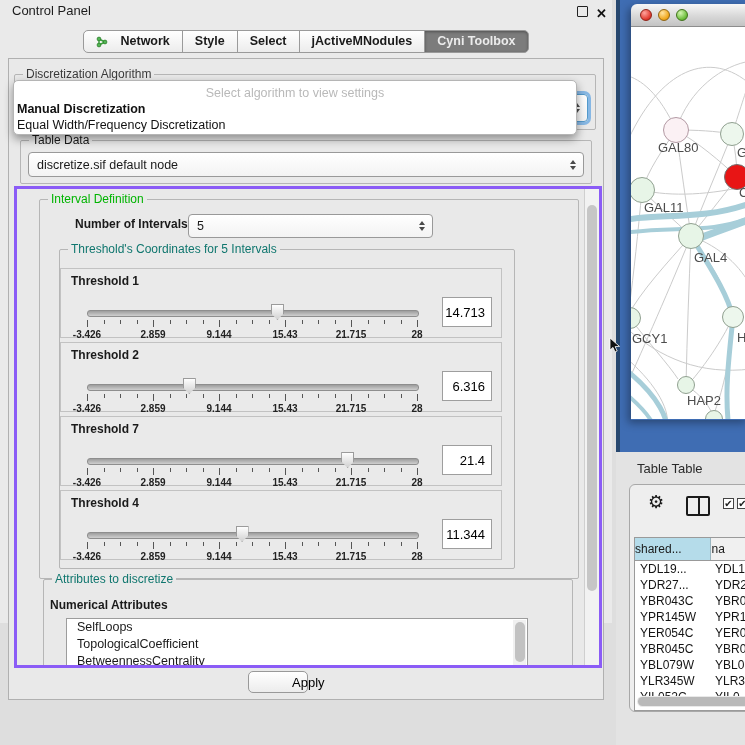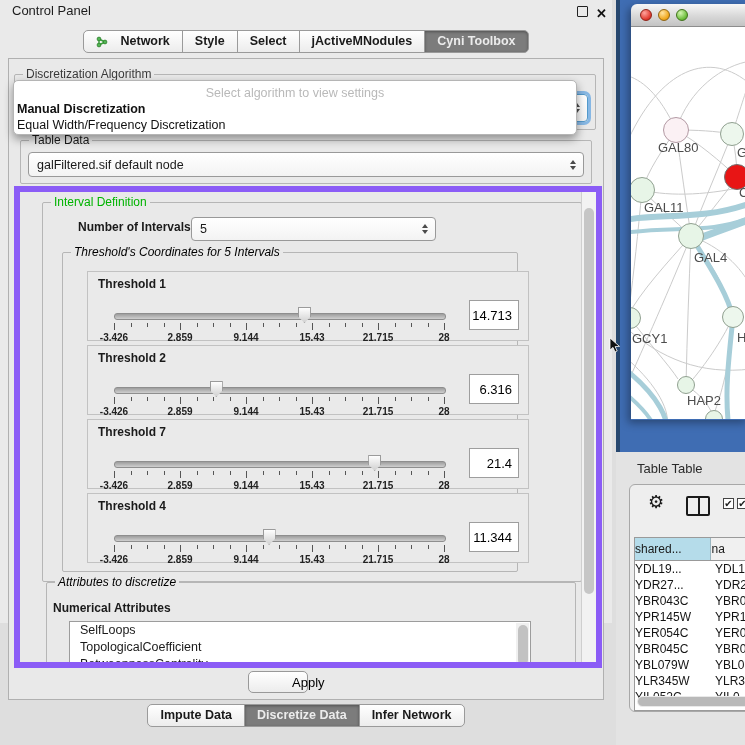--- a/index.html
+++ b/index.html
@@ -19,39 +19,39 @@
   .seg-btn:last-child{border-radius:0 5px 5px 0;}
   .seg-btn.sel{background:#7c7c7c;color:#ececec;box-shadow:inset 0 1px 3px rgba(0,0,0,.35);}
   .net-ico{width:12px;height:12px;}
   .net-ico line{stroke:#3aa13a;stroke-width:1.4;}
   .net-ico circle{fill:#52b552;stroke:#2c7f2c;stroke-width:.8;}
   .cp-main{position:absolute;left:8px;top:58px;width:596px;height:642px;border:1px solid #b0b0b0;
            background:#e9e9e9;box-sizing:border-box;}
   .grp{position:absolute;border:1px solid #b6b6b6;border-radius:2px;box-sizing:border-box;}
   .legend{position:absolute;top:-8px;left:8px;background:#e9e9e9;padding:0 3px;font-size:12px;white-space:nowrap;}
   .lg-green{color:#00b400;}
-  .lg-blue{color:#000000;font-style:italic;}
+  .lg-blue{color:#0f766e;}
   .combo{position:absolute;background:linear-gradient(#ffffff,#f3f3f3);border:1px solid #999;
          border-radius:4px;box-sizing:border-box;font-size:12.5px;display:flex;align-items:center;
          padding-left:8px;}
   .arrows{position:absolute;right:7px;top:50%;transform:translateY(-50%);display:flex;flex-direction:column;gap:2px;}
   .arr-up{width:0;height:0;border-left:3.5px solid transparent;border-right:3.5px solid transparent;border-bottom:4.5px solid #4a4a4a;}
   .arr-dn{width:0;height:0;border-left:3.5px solid transparent;border-right:3.5px solid transparent;border-top:4.5px solid #4a4a4a;}
   .focusring{border:1px solid #539acc;box-shadow:0 0 0 3px rgba(100,165,225,.75);}
   .popup{position:absolute;left:13px;top:80px;width:564px;height:55px;background:#fff;
          border:1px solid #b5b5b5;border-radius:5px;box-shadow:0 4px 10px rgba(0,0,0,.4);z-index:50;
          box-sizing:border-box;overflow:hidden;}
   .pop-ph{height:16px;padding-top:5px;text-align:center;color:#b9b9b9;font-size:12.5px;}
   .pop-item{height:15.5px;line-height:15.5px;padding-left:3px;font-size:12.5px;color:#111;}
   .pop-item.bold{font-weight:bold;}
-  .scrollbox{position:absolute;left:14px;top:186px;width:588px;height:482px;border:6px solid #8b5cf6;
+  .scrollbox{position:absolute;left:14px;top:186px;width:588px;height:482px;border:3px solid #8b5cf6;
              background:#e9e9e9;box-sizing:border-box;overflow:hidden;}
   .vscroll{position:absolute;right:0;top:0;width:14px;height:480px;background:#f2f2f2;border-left:1px solid #cfcfcf;}
   .vthumb{position:absolute;left:1.5px;top:16px;width:10px;height:386px;background:#c6c6c6;border-radius:6px;}
-  .thr-panel{position:absolute;left:24px;width:442px;height:70px;border:1px solid #c2c2c2;background:#eaeaea;box-sizing:border-box;}
+  .thr-panel{position:absolute;left:0;width:442px;height:70px;border:1px solid #c2c2c2;background:#eaeaea;box-sizing:border-box;}
   .thr-label{position:absolute;left:10px;top:5px;font-size:12px;font-weight:bold;}
   .slider{position:absolute;left:26px;top:38px;width:330px;height:32px;}
   .track{position:absolute;left:0;top:3px;width:330px;height:5px;border:1px solid #8e8e8e;border-radius:3px;
          background:linear-gradient(#9d9d9d,#cfcfcf);}
   .thumb{position:absolute;top:-3px;width:13px;height:16px;background:linear-gradient(#fefefe,#d2d2d2);
          border:1px solid #9b9b9b;clip-path:polygon(0 0,100% 0,100% 58%,50% 100%,0 58%);box-sizing:border-box;}
   .ticks{position:absolute;left:0;top:13px;width:330px;height:8px;}
   .tick{position:absolute;top:0;width:1px;height:4px;background:#555;}
   .tick.major{height:7px;}
   .tick-labels{position:absolute;left:0;top:22px;width:330px;height:12px;}
@@ -92,21 +92,21 @@
   .chk{position:absolute;top:13px;width:11px;height:11px;border:1.5px solid #444;background:#fff;
        font-size:10px;line-height:10px;text-align:center;color:#222;box-sizing:border-box;}
   .tp-table{position:absolute;left:4px;top:52px;width:150px;height:174px;background:#fff;
             border:1px solid #9a9a9a;box-sizing:border-box;overflow:hidden;}
   .thead{display:flex;height:22px;border-bottom:1px solid #999;}
   .hc{font-size:12px;line-height:22px;box-sizing:border-box;}
   .hc0{width:77px;background:#b5dcea;border-right:1px solid #9ab5c0;}
   .hc1{width:72px;background:#f0f0f0;}
   .trow{display:flex;height:16px;}
   .tc{font-size:12px;line-height:16px;color:#141414;box-sizing:border-box;white-space:nowrap;overflow:hidden;}
-  .tc0{width:77px;}
+  .tc0{width:77px;padding-left:5px;}
   .tc1{padding-left:3px;}
   .hscroll{position:absolute;left:2px;bottom:3px;width:142px;height:11px;background:#e9e9e9;border-radius:6px;}
   .hthumb{position:absolute;left:1px;top:1px;width:128px;height:9px;background:#b9b9b9;border-radius:5px;}
   .cursor{position:absolute;left:609px;top:338px;z-index:99;}
 </style>
 </head>
 <body>
 
 <div class="stage">
 
@@ -160,21 +160,21 @@
       <div id="popup-items">
           <div class="pop-item bold">Manual Discretization</div>
           <div class="pop-item">Equal Width/Frequency Discretization</div>
         </div>
     </div>
 
     <div class="grp" style="left:20px;top:140px;width:572px;height:44px;">
       <span class="legend" style="color:#1a1a1a;">Table Data</span>
     </div>
     <div class="combo" style="left:28px;top:152px;width:556px;height:25px;">
-      <span>galFiltered.sif default node</span>
+      <span>discretize.sif default node</span>
       <span class="arrows">
           <span class="arr-up"></span>
           <span class="arr-dn"></span>
         </span>
     </div>
 
     <div class="scrollbox">
 
       <div class="grp" style="left:22px;top:10px;width:540px;height:380px;">
         <span class="legend lg-green">Interval Definition</span>
@@ -368,31 +368,20 @@
         </div>
       </div>
 
       <div class="vscroll">
           <div class="vthumb"></div>
         </div>
     </div>
 
     <button class="push-btn" style="left:248px;top:671px;width:60px;height:22px;padding-left:43px;">Apply</button>
 
-    <div class="segbar" style="top:704px;" id="bottom-tabs">
-        <button class="seg-btn">
-          <span>Impute Data</span>
-        </button>
-        <button class="seg-btn sel">
-          <span>Discretize Data</span>
-        </button>
-        <button class="seg-btn">
-          <span>Infer Network</span>
-        </button>
-      </div>
   </section>
 
   <div class="desktop">
     <div class="desk-edge"></div>
   </div>
 
   <div class="net-win">
     <div class="nw-title">
       <span class="light l-red"></span>
       <span class="light l-yel"></span>

